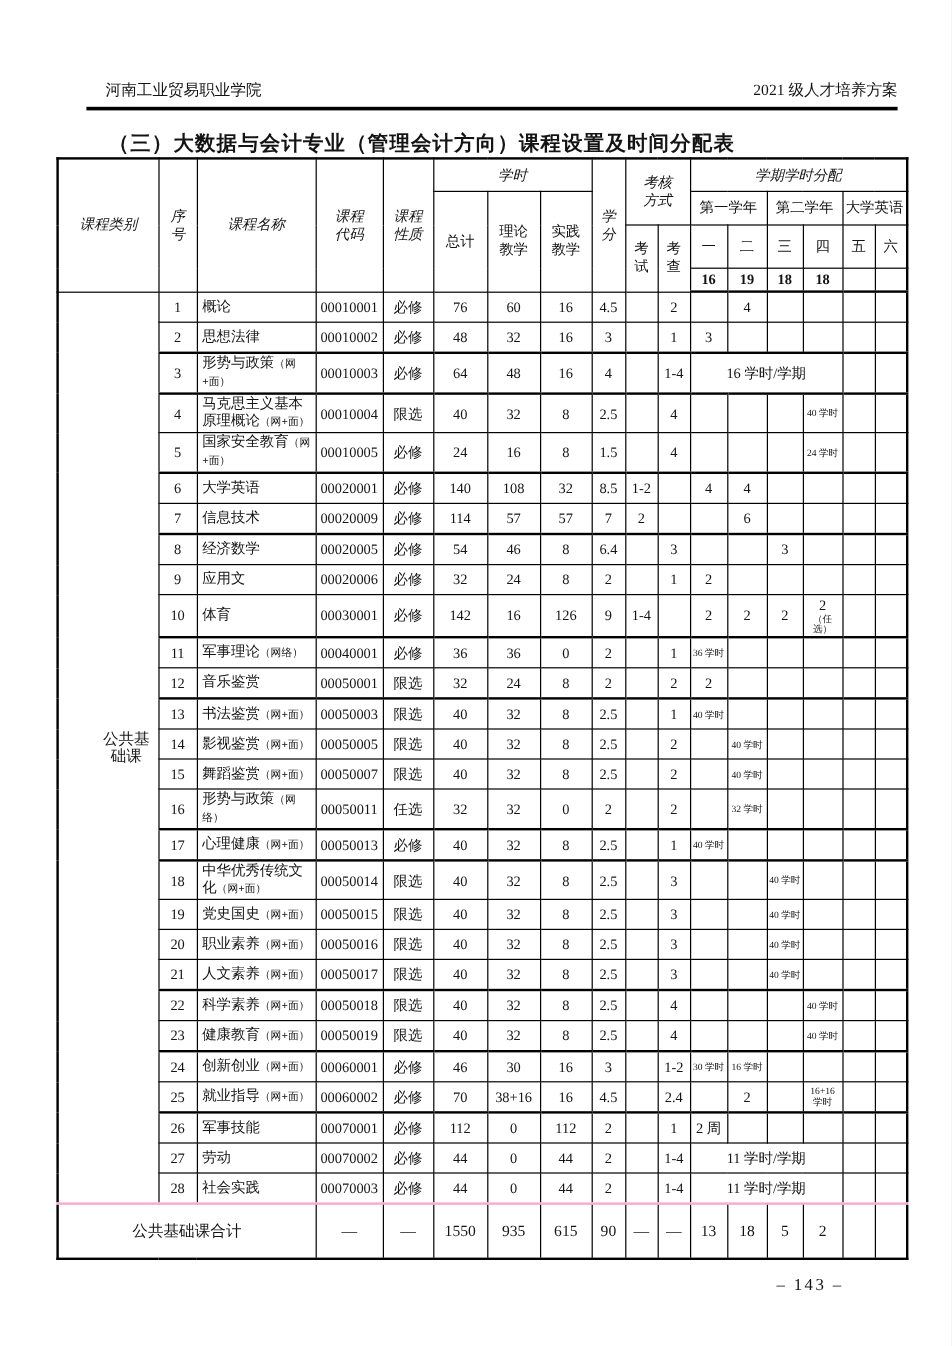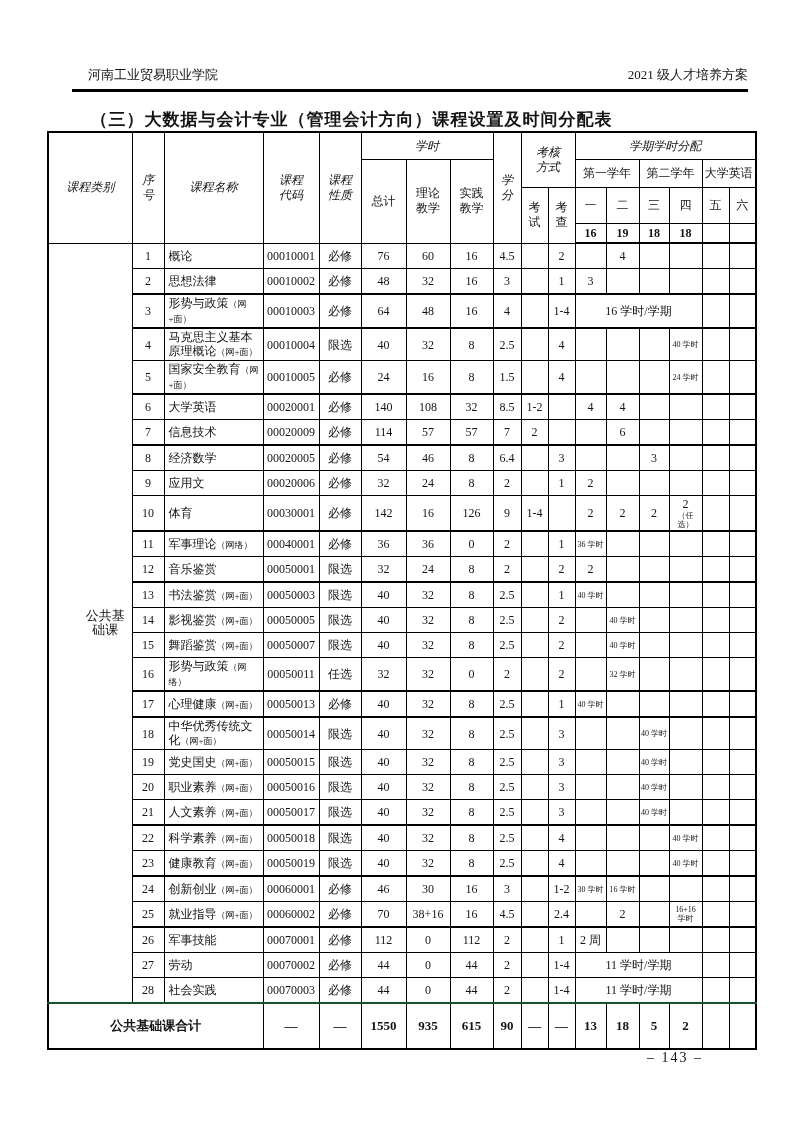--- a/index.html
+++ b/index.html
@@ -20,28 +20,28 @@
     padding:1px 1px;font-size:12px;font-weight:normal;line-height:1.25;overflow:hidden;
   }
   th.pre{white-space:pre-line;margin-top:27px;}
   .hr1 th{height:24px;font-style:italic;}
   .hr2 th{height:25px;}
   .hr3 th{height:33px;}
   .hr4 th{height:16px;border-bottom:2px solid #000;}
   .wk{font-weight:bold;}
   tbody td{height:22px;line-height:14px;}
   tbody tr.thick-top td{border-top:2px solid #000;}
-  td.name{text-align:left;padding-left:4px;}
+  td.name{text-align:left;padding-left:4px;font-family:Liberation Mono, monospace;}
   .note{font-size:9px;}
   td.sm{font-size:8px;line-height:9px;}
   .sub{display:block;font-size:8px;line-height:9px;}
   td.bh{font-weight:normal;}
   td.cat{font-size:13px;padding-left:31px;}
-  tfoot td{height:42px;border-top:2px solid #14532d;font-weight:bold;font-size:13px;}
-  .footer{margin-top:0;text-align:right;padding-right:90px;font-size:14px;letter-spacing:2px;}
+  tfoot td{height:42px;border-top:2px solid #f9a8d4;font-weight:normal;font-size:13px;}
+  .footer{margin-top:14px;text-align:right;padding-right:90px;font-size:14px;letter-spacing:2px;}
 </style>
 </head>
 <body>
 
 <div class="page">
 
   <div class="doc-header">
     <span>河南工业贸易职业学院</span>
     <span>2021 级人才培养方案</span>
   </div>

